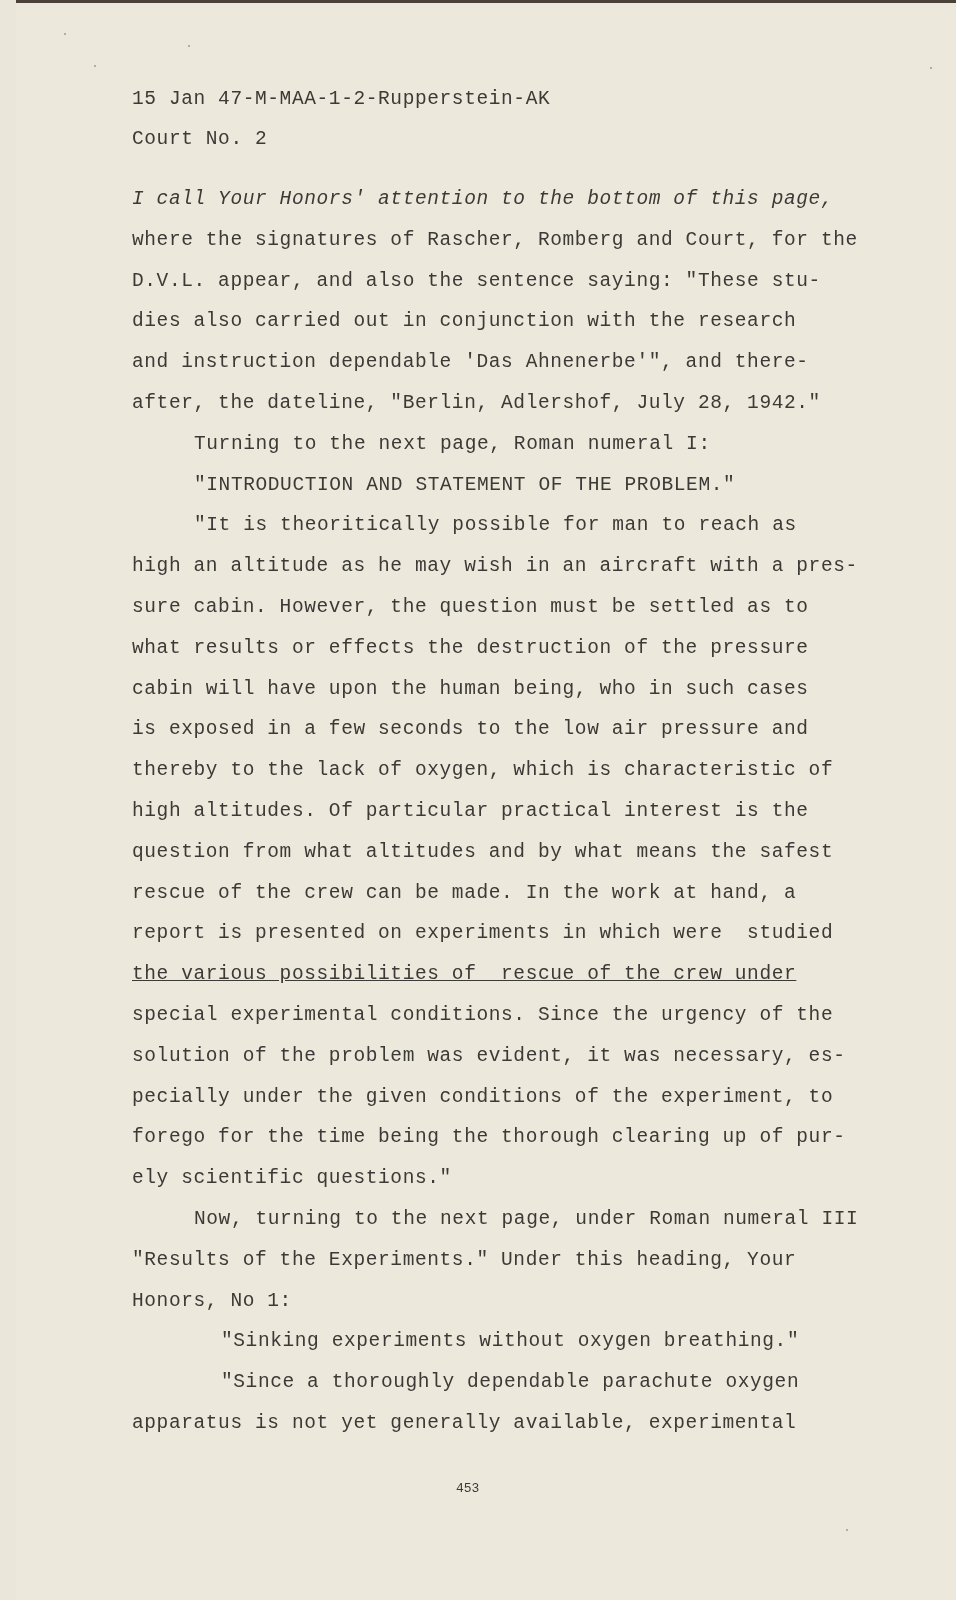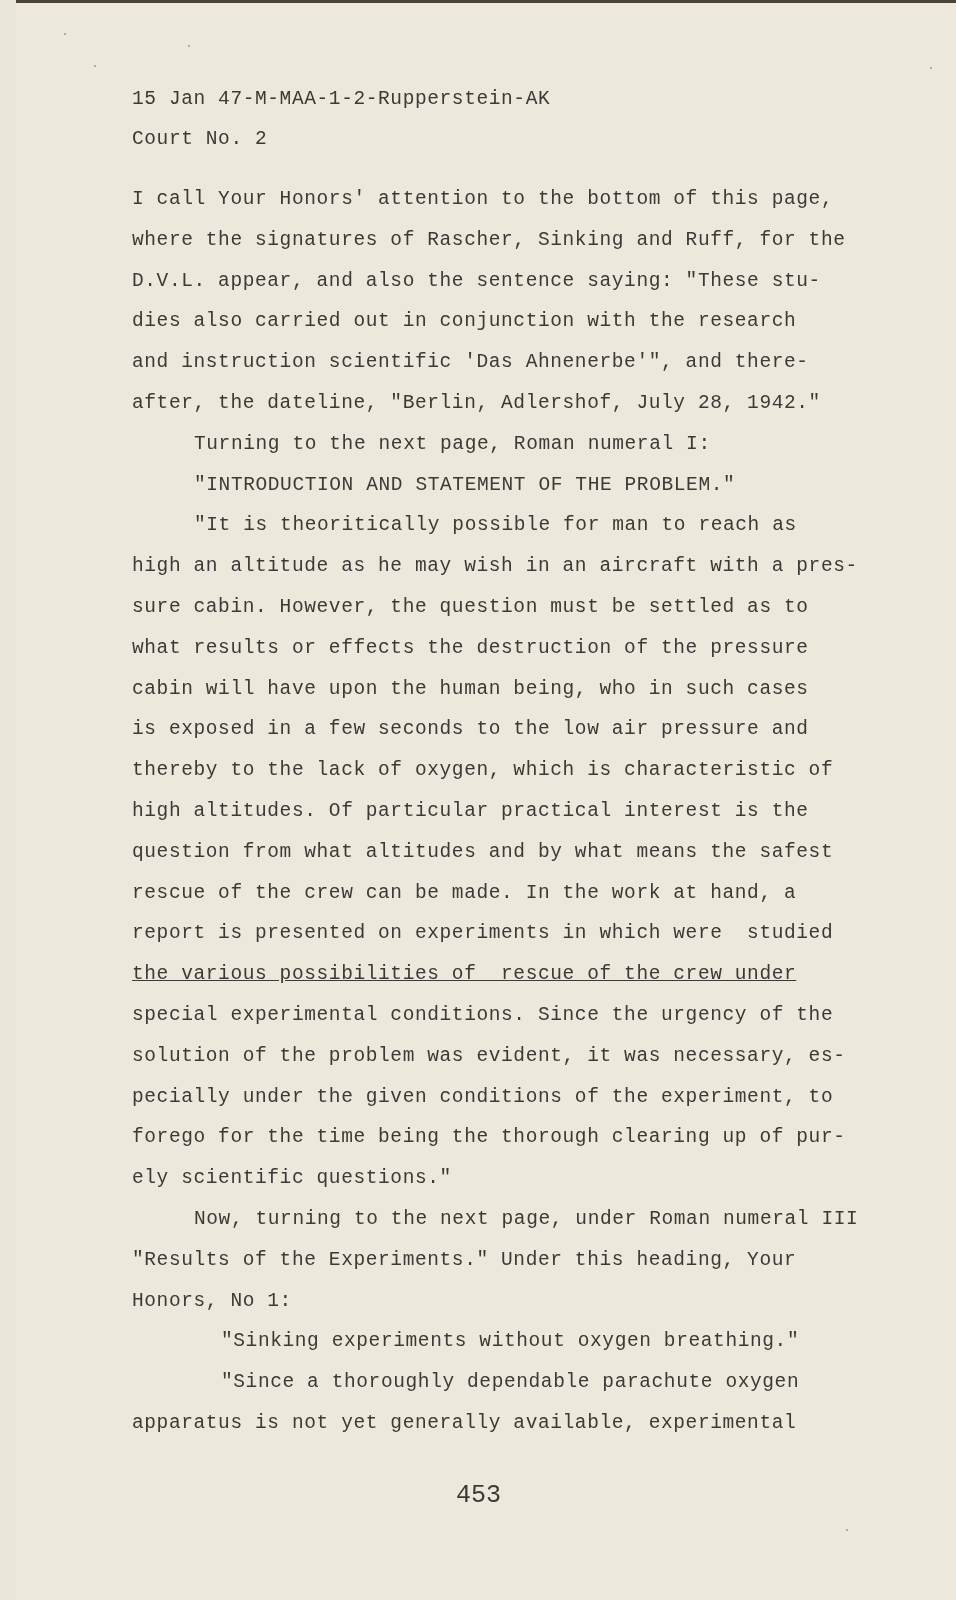--- a/index.html
+++ b/index.html
@@ -33,44 +33,44 @@
       left: 116px;
       line-height: 24px;
     }
     .indent1 { left: 178px; text-align: right; }
     .indent2 { left: 205px; }
     .pagenum {
       position: absolute;
       left: 440px;
       top: 1478px;
       font-family: "Liberation Mono", "DejaVu Sans Mono", monospace;
-      font-size: 25px;
+      font-size: 13px;
       color: #3c3a36;
     }
     .speck {
       position: absolute;
       width: 2px; height: 2px;
       background: #6b6357;
       border-radius: 50%;
       opacity: 0.6;
     }
   </style>
 </head>
 <body>
 
 <div class="page">
   <div class="text">
     <div class="line" style="top:84px">15 Jan 47-M-MAA-1-2-Rupperstein-AK</div>
     <div class="line" style="top:124px">Court No. 2</div>
     <div id="body-lines">
-        <div class="line" style="top: 184px;">I call Your Honors' attention to the bottom of this page,</div>
-        <div class="line" style="top: 224.8px;">where the signatures of Rascher, Sinking and Ruff, for the</div>
+        <div class="line" style="top: 184px; font-style: italic;">I call Your Honors' attention to the bottom of this page,</div>
+        <div class="line" style="top: 224.8px;">where the signatures of Rascher, Romberg and Court, for the</div>
         <div class="line" style="top: 265.6px;">D.V.L. appear, and also the sentence saying: "These stu-</div>
         <div class="line" style="top: 306.4px;">dies also carried out in conjunction with the research</div>
-        <div class="line" style="top: 347.2px;">and instruction scientific 'Das Ahnenerbe'", and there-</div>
+        <div class="line" style="top: 347.2px;">and instruction dependable 'Das Ahnenerbe'", and there-</div>
         <div class="line" style="top: 388px;">after, the dateline, "Berlin, Adlershof, July 28, 1942."</div>
         <div class="line indent1" style="top: 428.8px;">Turning to the next page, Roman numeral I:</div>
         <div class="line indent1" style="top: 469.6px;">"INTRODUCTION AND STATEMENT OF THE PROBLEM."</div>
         <div class="line indent1" style="top: 510.4px;">"It is theoritically possible for man to reach as</div>
         <div class="line" style="top: 551.2px;">high an altitude as he may wish in an aircraft with a pres-</div>
         <div class="line" style="top: 592px;">sure cabin. However, the question must be settled as to</div>
         <div class="line" style="top: 632.8px;">what results or effects the destruction of the pressure</div>
         <div class="line" style="top: 673.6px;">cabin will have upon the human being, who in such cases</div>
         <div class="line" style="top: 714.4px;">is exposed in a few seconds to the low air pressure and</div>
         <div class="line" style="top: 755.2px;">thereby to the lack of oxygen, which is characteristic of</div>

